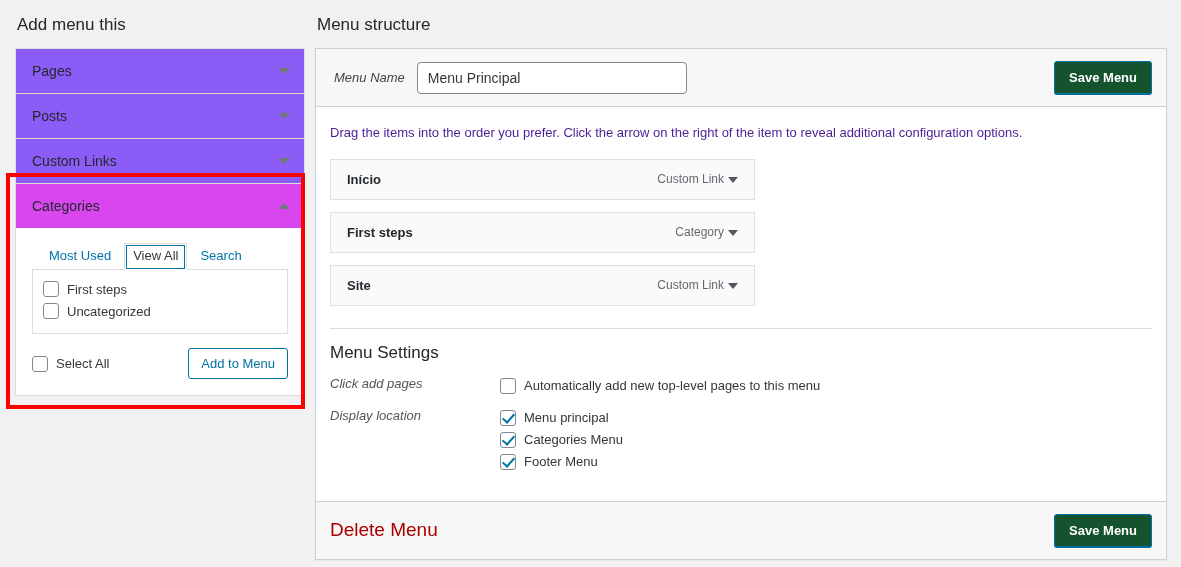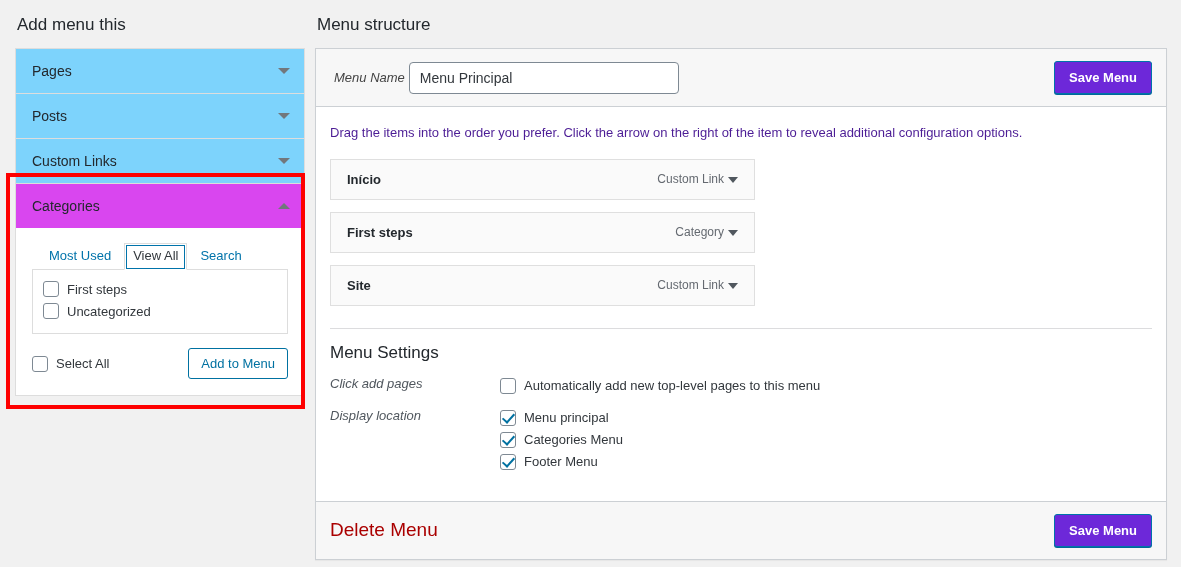--- a/index.html
+++ b/index.html
@@ -46,21 +46,21 @@
     border: 1px solid #ddd;
   }
   .acc-item { border-bottom: 1px solid #ddd; }
   .acc-item:last-child { border-bottom: 0; }
 
   .acc-head {
     display: flex;
     align-items: center;
     justify-content: space-between;
     padding: 12px 12px 12px 16px;
-    background: #7dd3fc;
+    background: #8b5cf6;
     cursor: pointer;
     height: 44px;
   }
   .acc-head.open { background: #d946ef; }
   .acc-title { font-size: 14px; color: #23282d; }
   .chev {
     width: 16px; height: 16px;
     position: relative;
   }
   .chev::after {
@@ -164,21 +164,21 @@
   
   .btn {
     font-family: "Liberation Sans", sans-serif;
     font-size: 13px;
     line-height: 1;
     border-radius: 3px;
     cursor: pointer;
     white-space: nowrap;
   }
   .btn-primary {
-    background: #6d28d9;
+    background: #14532d;
     border: 1px solid #0073aa;
     color: #fff;
     font-weight: bold;
     padding: 9px 14px;
     box-shadow: 0 1px 0 #006799;
   }
   .btn-secondary {
     background: #fff;
     border: 1px solid #0071a1;
     color: #0071a1;
@@ -195,21 +195,21 @@
     display: flex;
     align-items: center;
     justify-content: space-between;
     background: #f7f7f7;
     border-bottom: 1px solid #ccd0d4;
     padding: 12px 14px;
   }
   .menu-name-wrap {
     display: flex;
     align-items: center;
-    gap: 4px;
+    gap: 12px;
   }
   .menu-name-label {
     font-style: italic;
     font-size: 13px;
     color: #444;
     padding-left: 4px;
   }
   .text-input {
     width: 270px;
     padding: 7px 10px;

